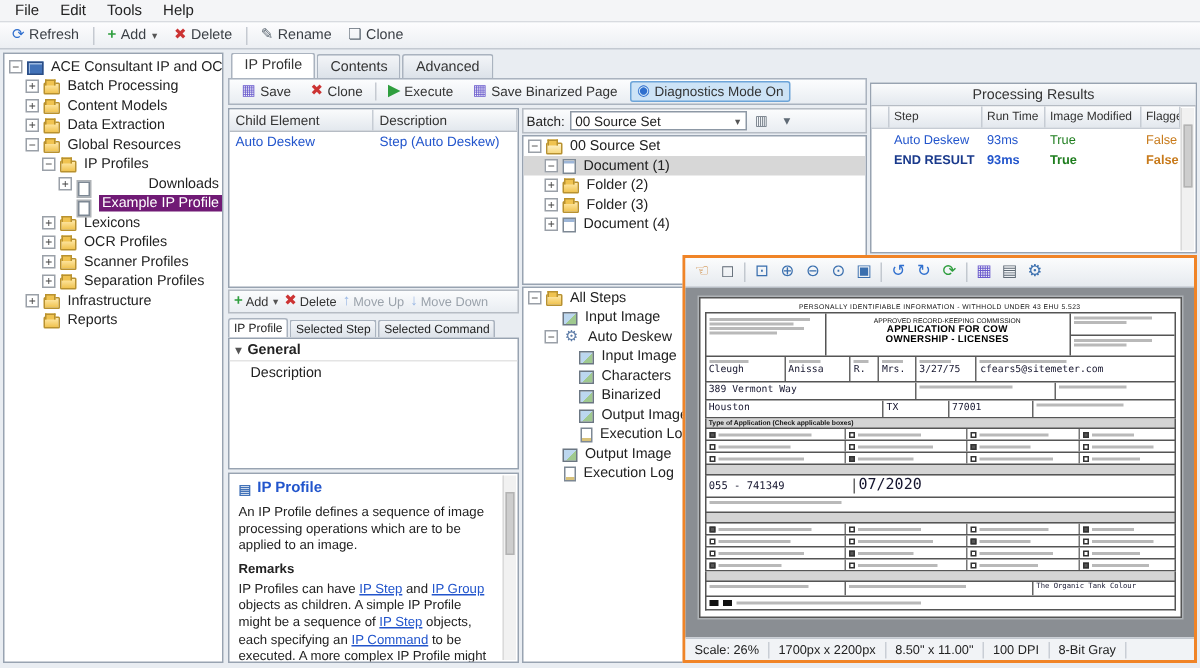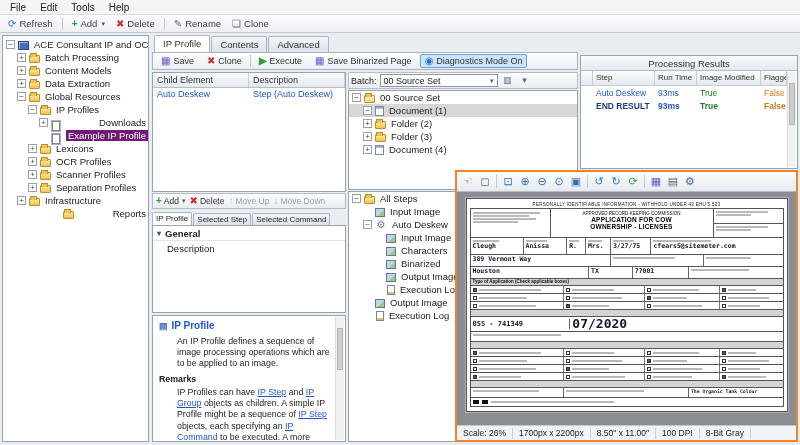--- a/index.html
+++ b/index.html
@@ -64,21 +64,21 @@
   .detail-tabs{position:absolute;top:138px;left:0;right:0;height:15px;display:flex;align-items:flex-end;gap:1px;}
   .dtab{padding:1px 3px;font-size:8px;background:linear-gradient(#f3f5f8,#dce2e9);border:1px solid #aab3bf;border-bottom:none;border-radius:2px 2px 0 0;white-space:nowrap;}
   .dtab.active{background:#fff;padding-bottom:2px;}
   .props{position:absolute;top:153px;left:0;right:0;height:88px;background:#fff;border:1px solid #98a3b1;font-size:9.5px;overflow:hidden;}
   .props-head{height:15px;border-bottom:1px solid #e4e4e4;font-weight:bold;padding:2px 4px;display:flex;gap:4px;align-items:center;}
   .tri{font-style:normal;font-size:8px;color:#555;}
   .props-row{padding:2px 4px 2px 14px;color:#222;}
   .help{position:absolute;top:243px;left:0;right:0;bottom:0;background:#fff;border:1px solid #98a3b1;padding:4px 14px 4px 6px;font-size:8.8px;line-height:1.28;overflow:hidden;}
   .help-title{color:#2255cc;font-weight:bold;font-size:10px;display:flex;gap:4px;align-items:center;margin-bottom:3px;}
   .hicon{font-style:normal;color:#4272b8;font-size:9px;}
-  .help-p{margin-bottom:4px;margin-left:18px;}
+  .help-p{margin-bottom:4px;}
   .help-remarks-title{font-weight:bold;margin-bottom:2px;}
   .hlink{color:#2255cc;text-decoration:underline;}
   .vscroll{position:absolute;right:1px;top:1px;bottom:1px;width:9px;background:#f1f1f1;border-left:1px solid #dadada;}
   .thumb{position:absolute;left:1px;right:1px;top:11px;height:42px;background:#cdcdcd;border:1px solid #b3b3b3;}
 
   
   .col-right{position:absolute;left:196px;top:37px;right:0;bottom:0;}
   .batch-bar{height:17px;display:flex;align-items:center;gap:3px;font-size:9px;padding:0 2px;background:linear-gradient(#fbfcfd,#e9edf2);border:1px solid #b6bcc4;}
   .batch-select{display:flex;align-items:center;justify-content:space-between;width:118px;background:#fff;border:1px solid #8d98a5;padding:0 3px;height:13px;font-size:9px;}
   .mini-ic{width:14px;height:13px;text-align:center;font-size:9px;color:#5f6a75;line-height:13px;}
@@ -114,21 +114,21 @@
   .cellbx{flex:1;border-bottom:1px solid #555;padding:1px 2px;} .cellbx:last-child{border-bottom:none;}
   .f-htitle{flex:1;text-align:center;padding-top:2px;overflow:hidden;}
   .f-comm{font-size:4.5px;color:#111;}
   .f-t{font-size:6.5px;font-weight:bold;letter-spacing:.2px;color:#000;}
   .ln{display:inline-block;height:2px;background:#b9b9b9;margin:1px 0;vertical-align:middle;}
   .f-hbox .ln{display:block;}
   .f-row{display:flex;border:1px solid #555;border-top:none;overflow:hidden;}
   .f-cell{border-right:1px solid #666;padding:1px 2px;overflow:hidden;}
   .f-cell:last-child{border-right:none;}
   .f-cell .ln{display:block;}
-  .fv{display:block;font-family:"DejaVu Sans Mono",monospace;font-size:6.5px;font-weight:bold;color:#15152e;line-height:1.15;white-space:nowrap;}
+  .fv{display:block;font-family:"DejaVu Sans Mono",monospace;font-size:6.5px;font-weight:normal;color:#15152e;line-height:1.15;white-space:nowrap;}
   .f-secbar{height:7px;background:#d4d4d4;border:1px solid #555;border-top:none;font-size:4.5px;font-weight:bold;line-height:6px;padding:0 2px;color:#111;overflow:hidden;}
   .fg-row{display:flex;height:8px;border:1px solid #555;border-top:none;}
   .fg-cell{display:flex;align-items:center;gap:2px;border-right:1px solid #777;padding:0 2px;overflow:hidden;}
   .fg-cell:last-child{border-right:none;}
   .cb{width:4px;height:4px;border:1px solid #333;flex:none;background:#fff;}
   .cb.ck{background:#555;}
   .bm{width:6px;height:4px;background:#111;display:inline-block;flex:none;}
 </style>
 </head>
 <body>
@@ -228,21 +228,21 @@
         <div class="tree-row" style="padding-left: 25px;">
           <span class="expander">+</span>
           <span class="ticon folder"></span>
           <span class="tlabel">Separation Profiles</span>
         </div>
         <div class="tree-row" style="padding-left: 14px;">
           <span class="expander">+</span>
           <span class="ticon folder"></span>
           <span class="tlabel">Infrastructure</span>
         </div>
-        <div class="tree-row" style="padding-left: 14px; justify-content: space-between;">
+        <div class="tree-row" style="padding-left: 14px;">
           <span class="expander nox"></span>
           <span class="ticon folder"></span>
           <span class="tlabel">Reports</span>
         </div>
       </div>
   </div>
 
   <div class="main">
     <div class="main-tabs" id="main-tabs">
         <span class="mtab active">IP Profile</span>
@@ -606,21 +606,21 @@
                 <i class="ln" style="width: 55%;"></i>
               </div>
             </div>
           </div>
         <div class="f-secbar"></div>
         <div class="f-row" style="height:15px;align-items:center">
           <div class="f-cell" style="width:32%">
               <b class="fv" style="font-size:7px">055 - 741349</b>
             </div>
           <div class="f-cell" style="width:32%">
-              <b class="fv" style="font-size:13px">07/2020</b>
+              <b class="fv" style="font-size:10px">07/2020</b>
             </div>
         </div>
         <div class="f-row" style="height:10px">
           <div class="f-cell" style="width:42%">
               <i class="ln" style="width:70%"></i>
             </div>
         </div>
         <div class="f-secbar"></div>
         <div id="fgrid2">
             <div class="fg-row">

